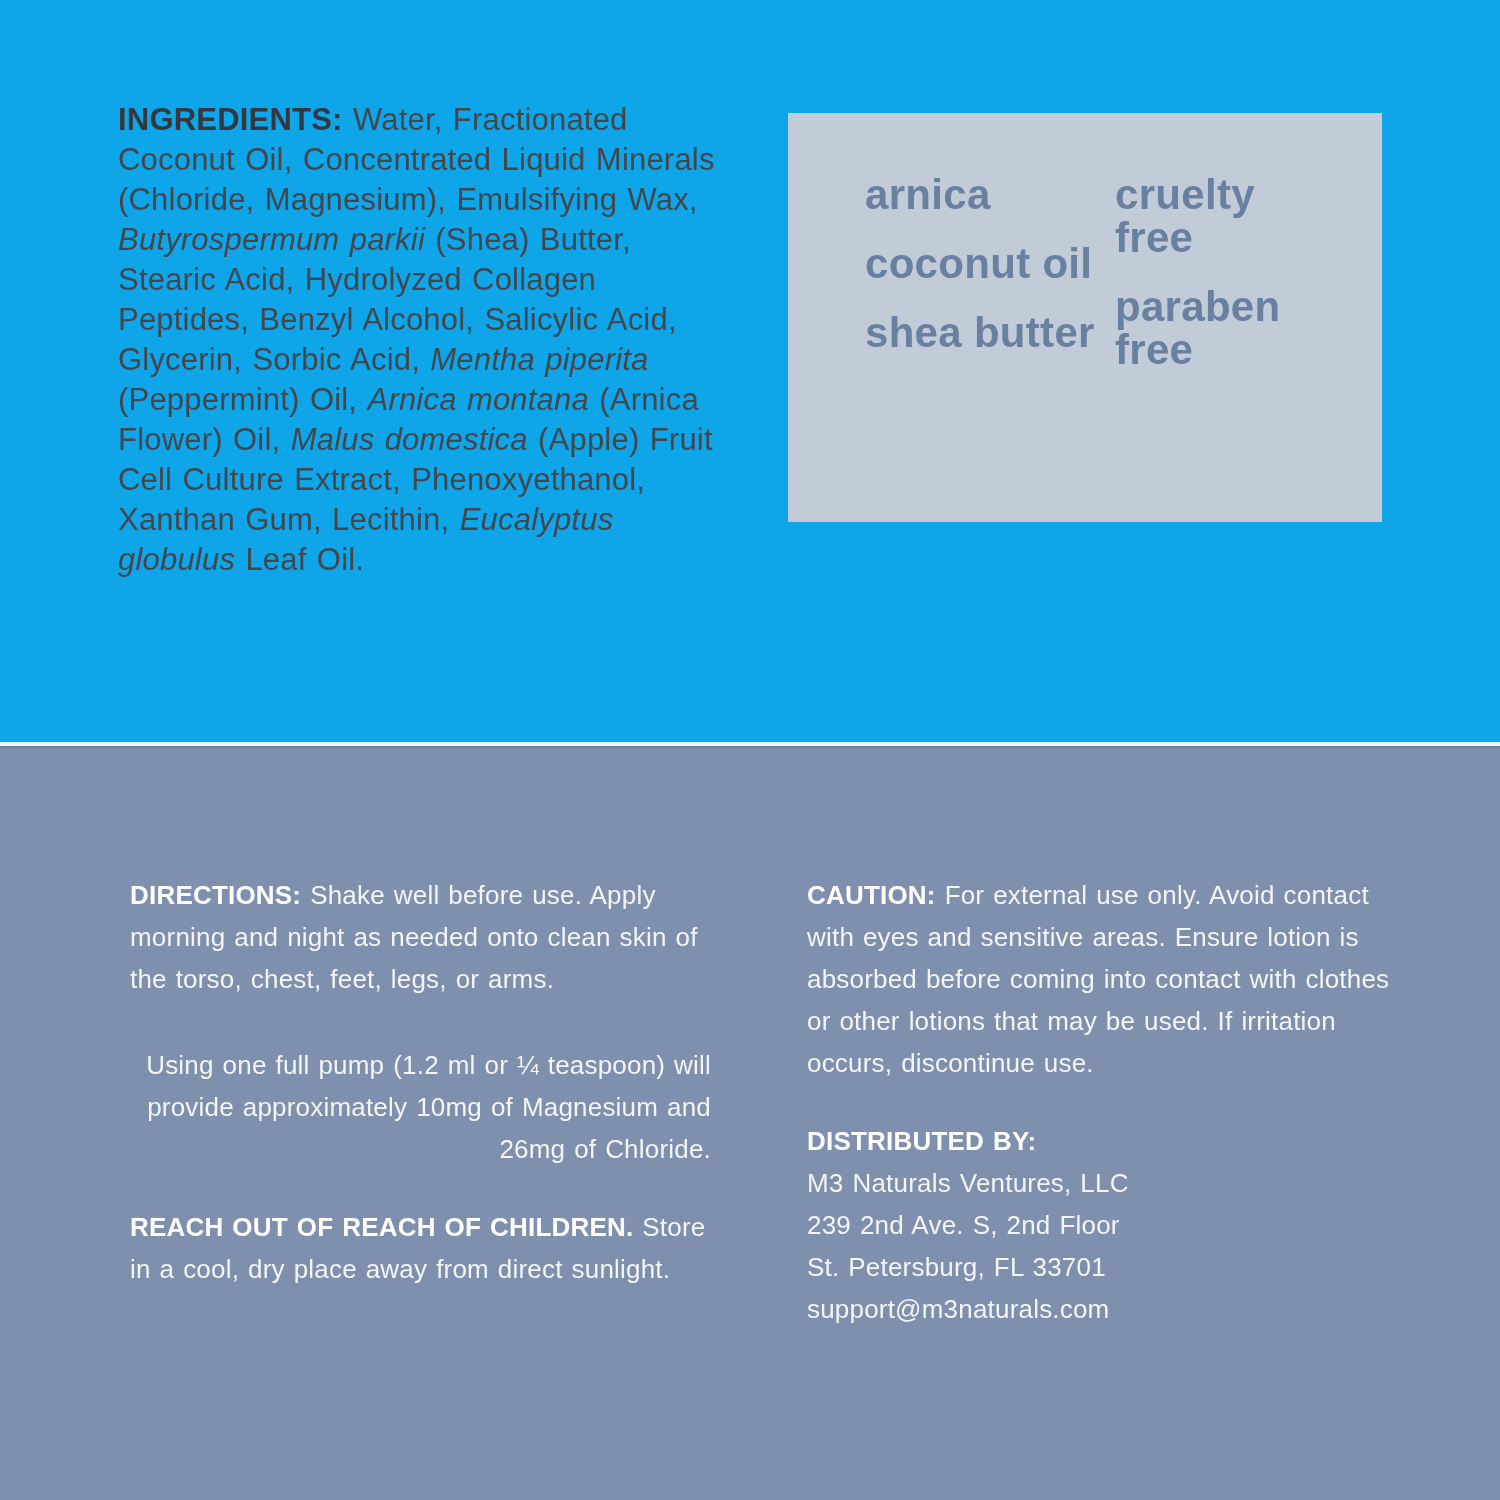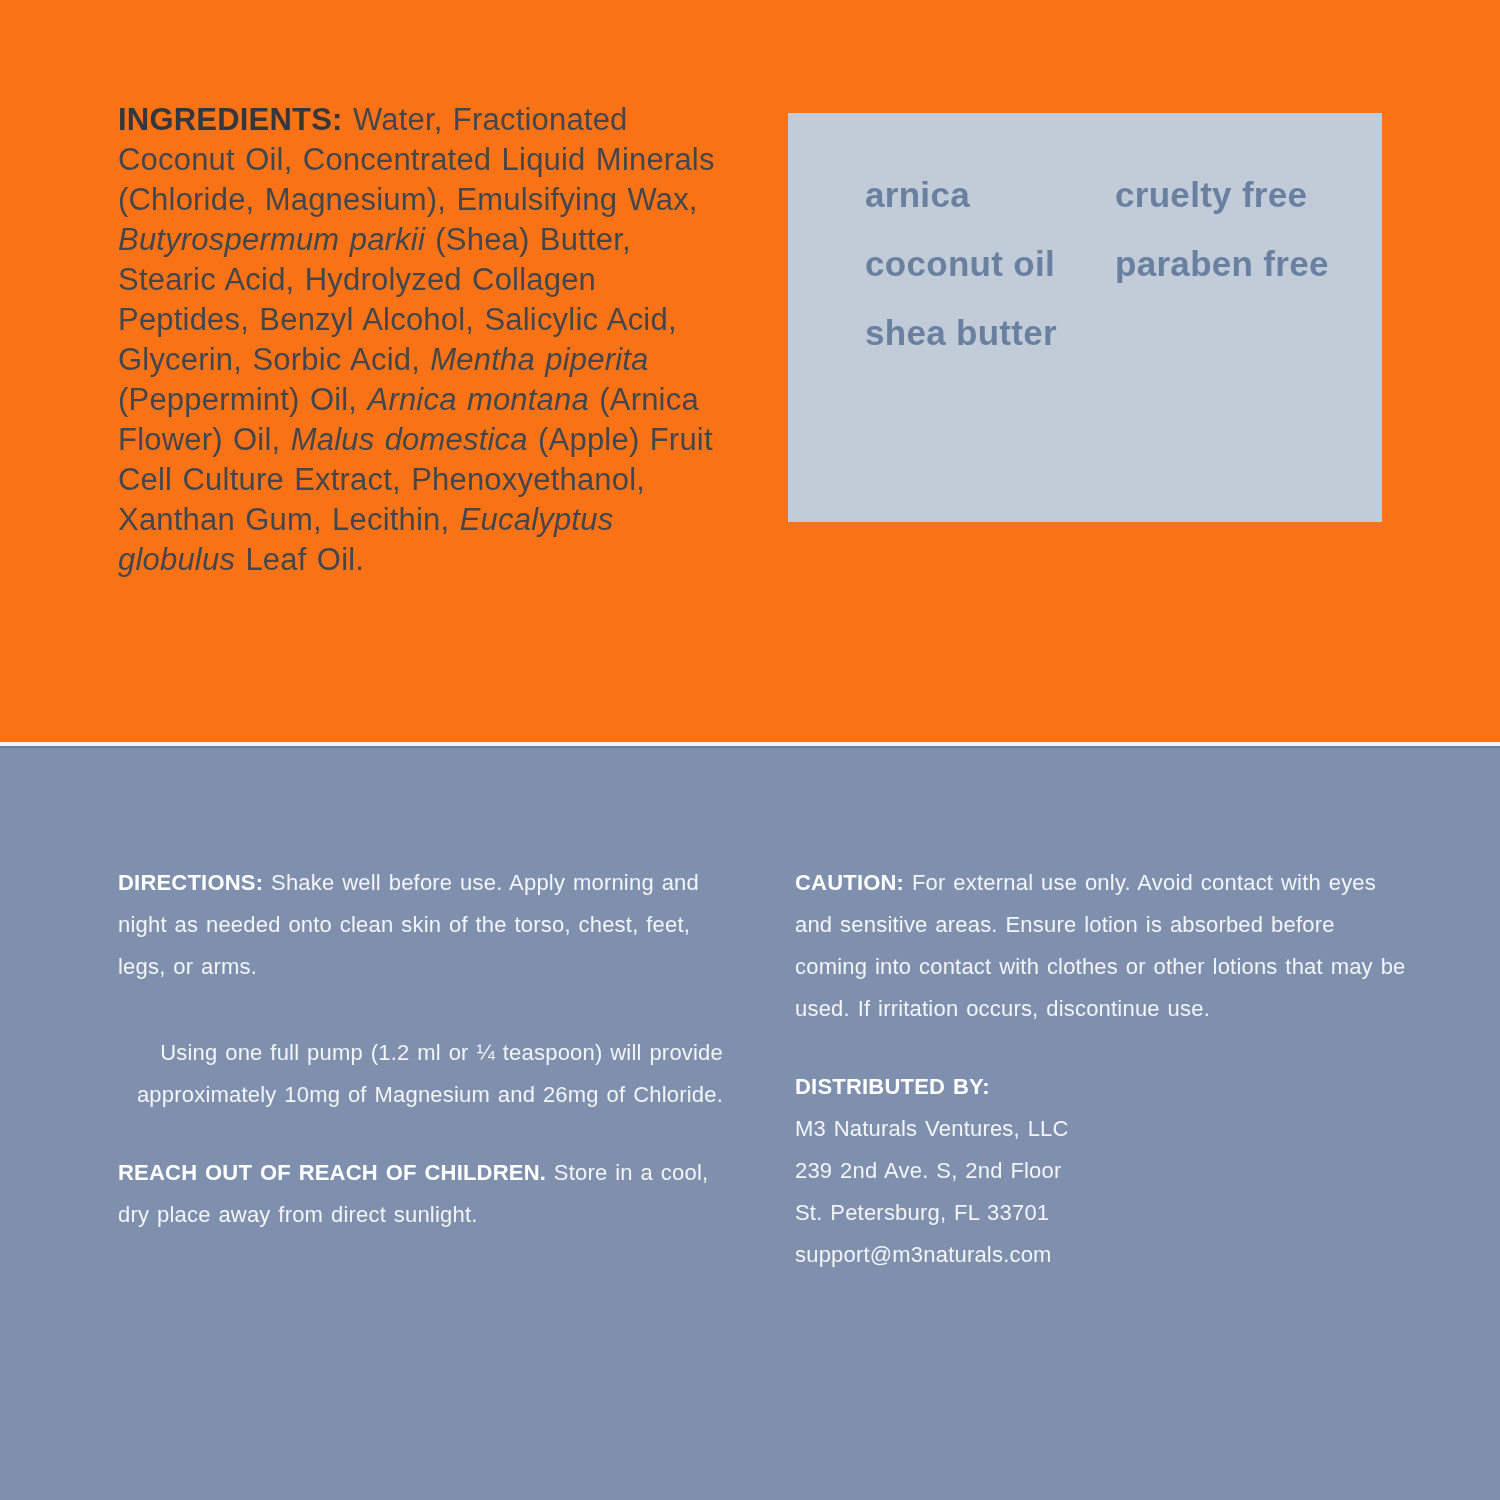--- a/index.html
+++ b/index.html
@@ -6,21 +6,21 @@
   body{
     width:1500px;height:1500px;overflow:hidden;
     font-family:"Liberation Sans","DejaVu Sans",sans-serif;
     -webkit-font-smoothing:antialiased;
   }
   .canvas{position:relative;width:1500px;height:1500px;}
 
   
   .top{
     position:relative;width:1500px;height:742px;
-    background:#f97316;
+    background:#0ea5e9;
   }
   .ingredients{
     position:absolute;left:118px;top:100px;width:600px;
     margin:0;
     font-size:31px;line-height:40px;
     color:#43474C;letter-spacing:.2px;word-spacing:1.5px;
   }
   .ingredients .b{font-weight:700;color:#34383E;}
 
   .highlight-box{
@@ -28,39 +28,39 @@
     width:594px;height:409px;box-sizing:border-box;
     background:#C2CCD9;
     padding:60px 28px 0 77px;
     display:flex;
   }
   .kw-col{display:flex;flex-direction:column;}
   .kw-col.left{width:250px;}
   .kw-col.right{width:215px;}
   .kw{
     margin:0 0 26px 0;
-    font-size:35px;line-height:43px;font-weight:700;
+    font-size:42px;line-height:43px;font-weight:700;
     color:#6A80A0;letter-spacing:.3px;
   }
 
   
   .seam{width:1500px;height:4px;background:#EFF3F7;}
 
   
   .bottom{
     position:relative;width:1500px;height:754px;box-sizing:border-box;
     background:#7E90AE;border-top:2px solid #6F7F9C;
     color:#F3F5F8;
   }
   .bcol{position:absolute;top:114px;}
   .bcol.left{left:118px;width:605px;}
   .bcol.right{left:795px;width:615px;}
   .bcol p{
-    margin:0;
-    font-size:22px;line-height:42px;
+    margin:12px;
+    font-size:26px;line-height:42px;
     letter-spacing:.2px;word-spacing:1.5px;
   }
   .bcol .b{font-weight:700;color:#FFFFFF;}
   .mt44{margin-top:44px !important;text-align:right;}
   .mt36{margin-top:36px !important;}
   .i{font-style:italic;}
   .b{font-weight:700;}
   .addr-line{display:block;}
 </style>
 </head>

